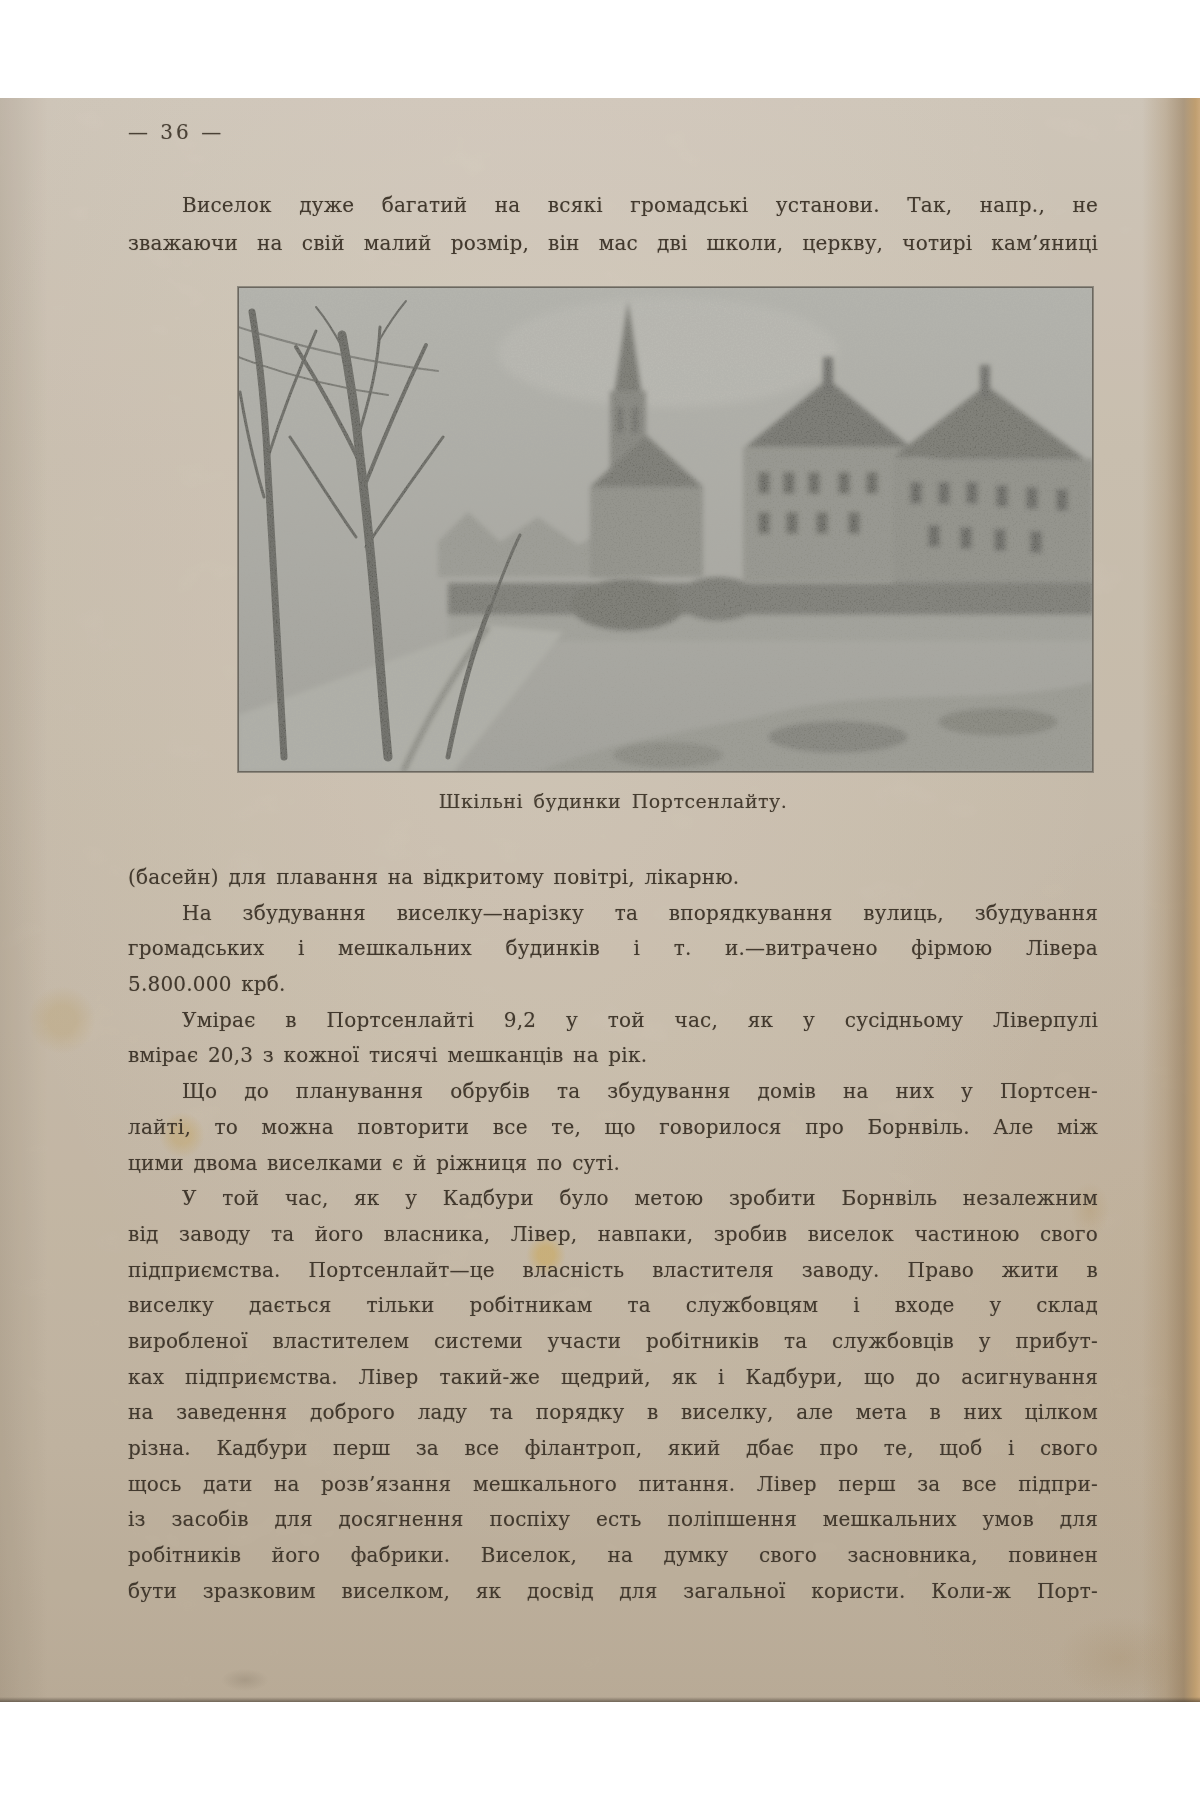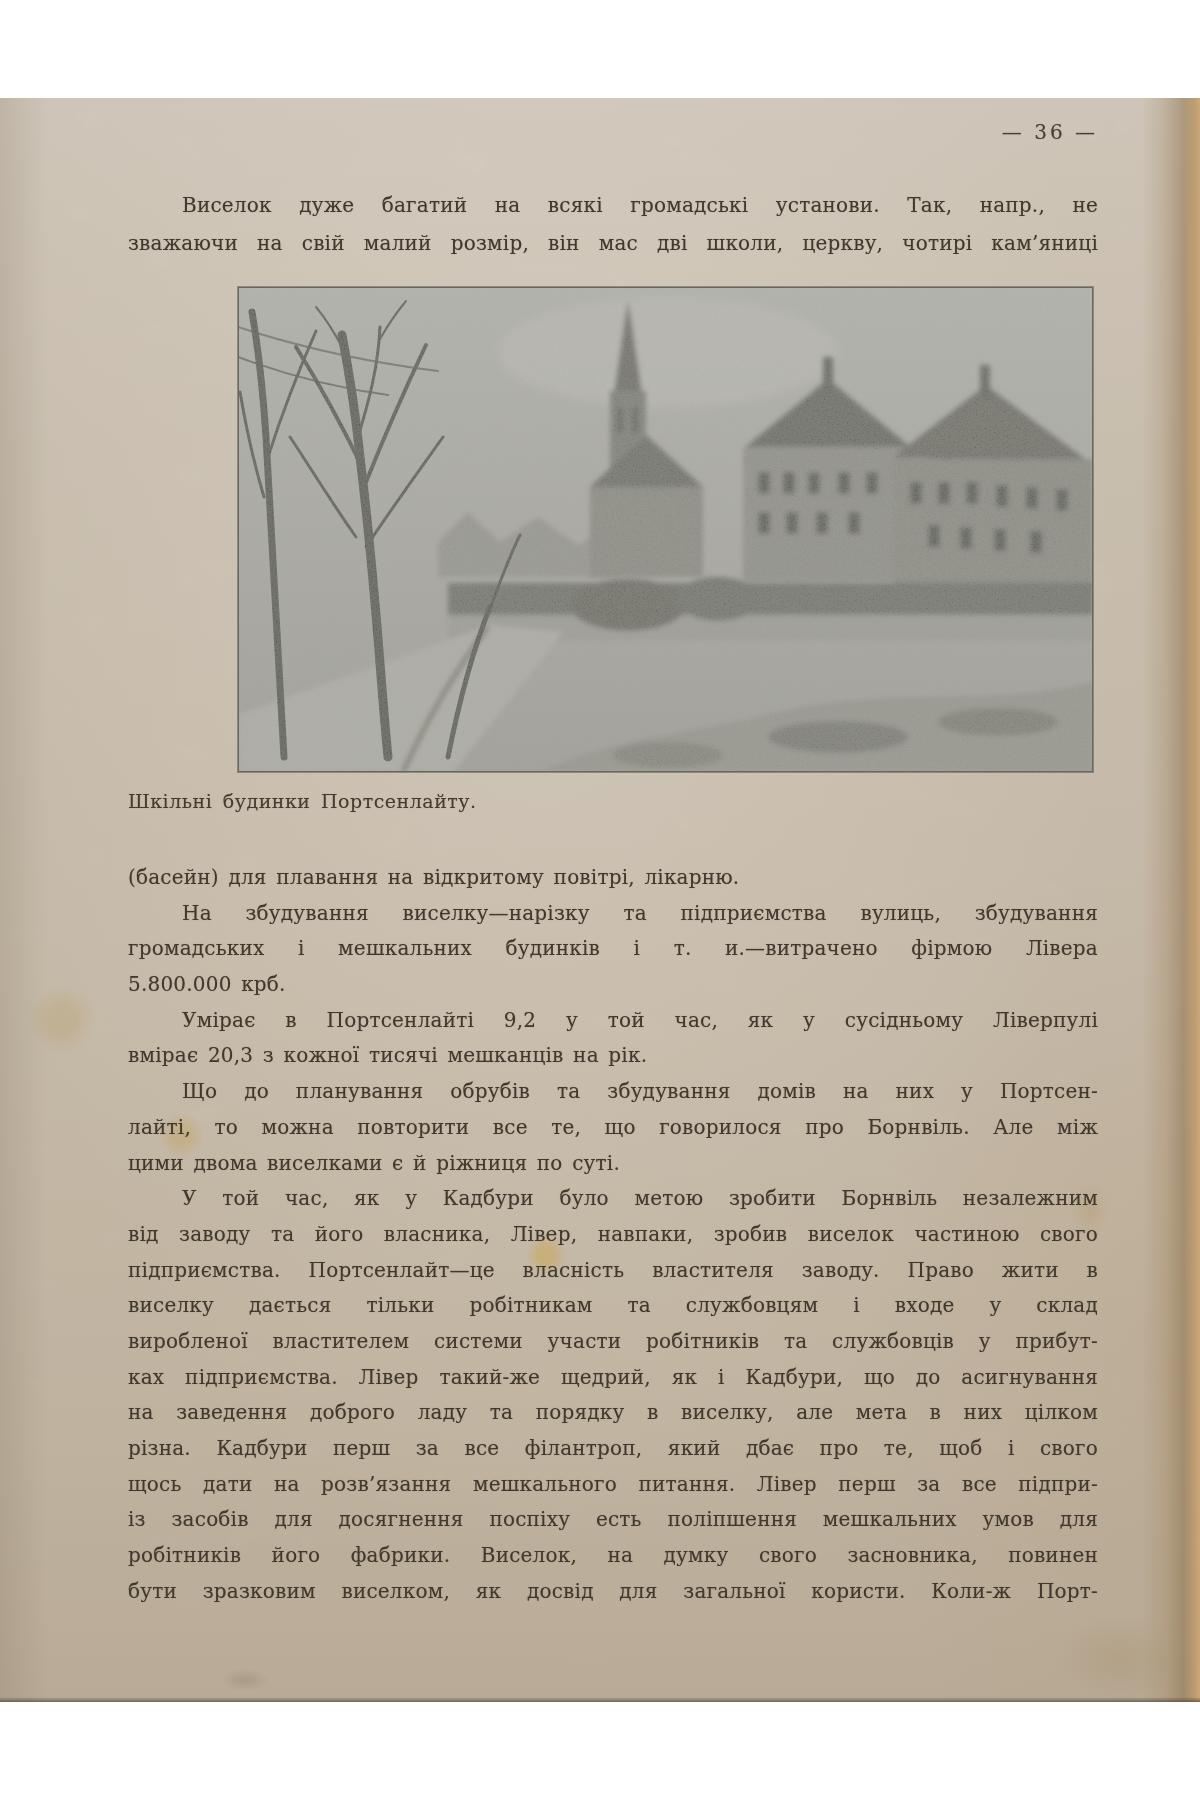--- a/index.html
+++ b/index.html
@@ -33,37 +33,37 @@
     position:absolute;right:0;top:0;width:58px;height:100%;pointer-events:none;
     background:linear-gradient(90deg, rgba(160,132,94,0) 0%, rgba(160,132,94,.30) 40%,
                rgba(138,108,70,.50) 72%, #bf9e70 92%, #caa87b 100%);
   }
   .edge-bottom{
     position:absolute;left:0;bottom:0;width:100%;height:5px;pointer-events:none;
     background:linear-gradient(180deg, rgba(60,50,40,0), rgba(55,46,36,.55));
   }
   .content{position:absolute;inset:0;color:#42392e;}
   .pagenum{
-    position:absolute;top:22px;left:128px;width:970px;text-align:right;
+    position:absolute;top:22px;left:128px;width:970px;text-align:left;
     font-size:20px;letter-spacing:3px;color:#4a4136;
     text-shadow:0 0 1px rgba(66,57,46,.35);
   }
   .tb{position:absolute;left:128px;width:970px;font-size:20px;word-spacing:3px;letter-spacing:.2px;
       text-shadow:0 0 1px rgba(66,57,46,.38);}
   .tb.before{top:88px;}
   .tb.before .line{line-height:38px;height:38px;}
   .tb.after{top:762px;}
   .tb.after .line{line-height:35.7px;height:35.7px;}
   .line{white-space:normal;overflow:visible;}
   .line.just{text-align:justify;text-align-last:justify;}
   .line.indent{text-indent:54px;}
   figure.photo{position:absolute;left:238px;top:189px;width:855px;height:485px;margin:0;
       outline:1px solid rgba(90,88,80,.55);}
   .caption{
-    position:absolute;top:692px;left:128px;width:970px;text-align:left;
+    position:absolute;top:692px;left:128px;width:970px;text-align:center;
     font-size:19px;color:#453c30;letter-spacing:.5px;word-spacing:4px;
     text-shadow:0 0 1px rgba(66,57,46,.35);
   }
 </style>
 </head>
 <body>
 
 <div class="scan">
 
   <svg class="fiber" width="1200" height="1604" xmlns="http://www.w3.org/2000/svg">
@@ -187,21 +187,21 @@
 
         <rect width="855" height="485" filter="url(#grain)" opacity=".5"></rect>
         <rect x="0.5" y="0.5" width="854" height="484" fill="none" stroke="#6b675f" stroke-width="1"></rect>
       </svg>
     </figure>
 
     <div class="caption">Шкільні будинки Портсенлайту.</div>
 
     <div class="tb after" id="tb-after">
         <div class="line">(басейн) для плавання на відкритому повітрі, лікарню.</div>
-        <div class="line just indent">На збудування виселку—нарізку та підприємства вулиць, збудування</div>
+        <div class="line just indent">На збудування виселку—нарізку та впорядкування вулиць, збудування</div>
         <div class="line just">громадських і мешкальних будинків і т. и.—витрачено фірмою Лівера</div>
         <div class="line">5.800.000 крб.</div>
         <div class="line just indent">Умірає в Портсенлайті 9,2 у той час, як у сусідньому Ліверпулі</div>
         <div class="line">вмірає 20,3 з кожної тисячі мешканців на рік.</div>
         <div class="line just indent">Що до планування обрубів та збудування домів на них у Портсен-</div>
         <div class="line just">лайті, то можна повторити все те, що говорилося про Борнвіль. Але між</div>
         <div class="line">цими двома виселками є й ріжниця по суті.</div>
         <div class="line just indent">У той час, як у Кадбури було метою зробити Борнвіль незалежним</div>
         <div class="line just">від заводу та його власника, Лівер, навпаки, зробив виселок частиною свого</div>
         <div class="line just">підприємства. Портсенлайт—це власність властителя заводу. Право жити в</div>

